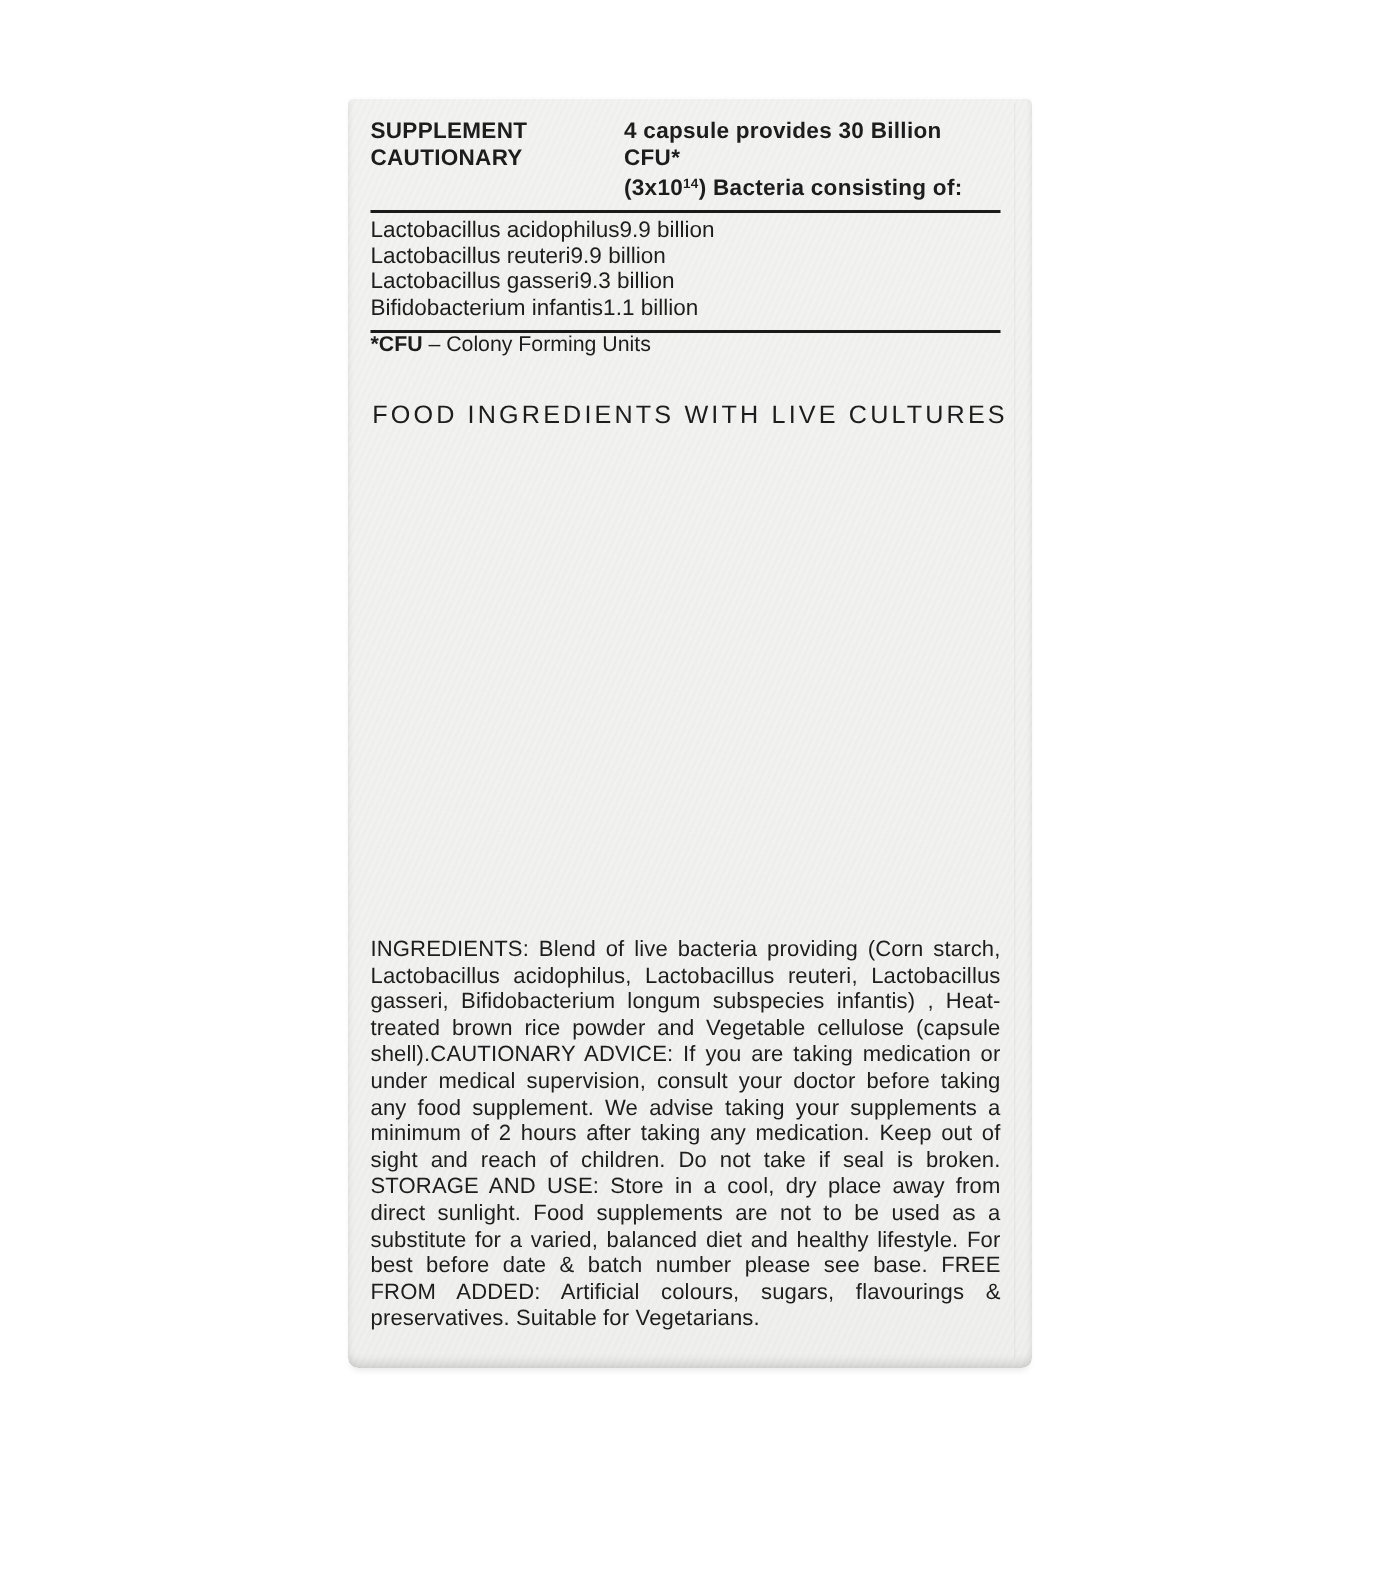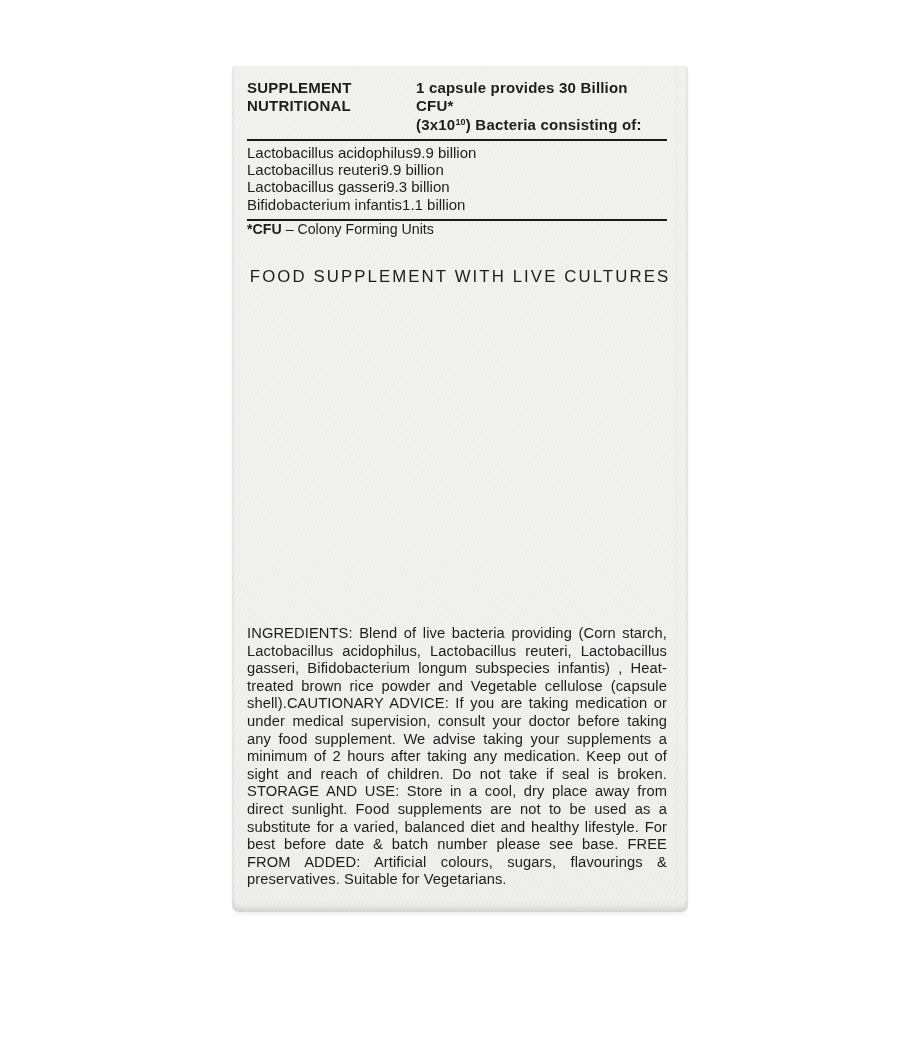--- a/index.html
+++ b/index.html
@@ -97,25 +97,25 @@
 <body>
 
 <div class="stage">
   <div class="box">
 
     <div class="panel">
 
       <div class="nutri-header">
         <div>
           <div>SUPPLEMENT</div>
-          <div>NUTRITIONAL</div>
+          <div>CAUTIONARY</div>
         </div>
         <div>
-          <div>1 capsule provides 30 Billion CFU*</div>
-          <div><span>(3x10</span><sup>10</sup><span>) Bacteria consisting of:</span></div>
+          <div>4 capsule provides 30 Billion CFU*</div>
+          <div><span>(3x10</span><sup>14</sup><span>) Bacteria consisting of:</span></div>
         </div>
       </div>
 
       <div class="rule"></div>
 
       <div class="nutri-rows">
         <div class="nutri-row">
           <span>Lactobacillus acidophilus</span>
           <span>9.9 billion</span>
         </div>
@@ -132,18 +132,18 @@
           <span>1.1 billion</span>
         </div>
       </div>
 
       <div class="rule" style="margin-top:2px;"></div>
 
       <div class="footnote"><span class="term">*CFU</span><span> – Colony Forming Units</span></div>
 
     </div>
 
-    <div class="headline">FOOD SUPPLEMENT WITH LIVE CULTURES</div>
+    <div class="headline">FOOD INGREDIENTS WITH LIVE CULTURES</div>
 
     <div class="info-text"><span class="bld">INGREDIENTS:</span><span> Blend of live bacteria providing (Corn starch, Lactobacillus acidophilus, Lactobacillus reuteri, Lactobacillus gasseri, Bifidobacterium longum subspecies infantis) , Heat-treated brown rice powder and Vegetable cellulose (capsule shell).</span><span class="bld">CAUTIONARY ADVICE:</span><span> If you are taking medication or under medical supervision, consult your doctor before taking any food supplement. We advise taking your supplements a minimum of 2 hours after taking any medication. Keep out of sight and reach of children. Do not take if seal is broken. </span><span class="bld">STORAGE AND USE:</span><span> Store in a cool, dry place away from direct sunlight. Food supplements are not to be used as a substitute for a varied, balanced diet and healthy lifestyle. For best before date &amp; batch number please see base. </span><span class="bld">FREE FROM ADDED:</span><span> Artificial colours, sugars, flavourings &amp; preservatives. Suitable for Vegetarians.</span></div>
 
   </div>
 </div>
 
 </body></html>

